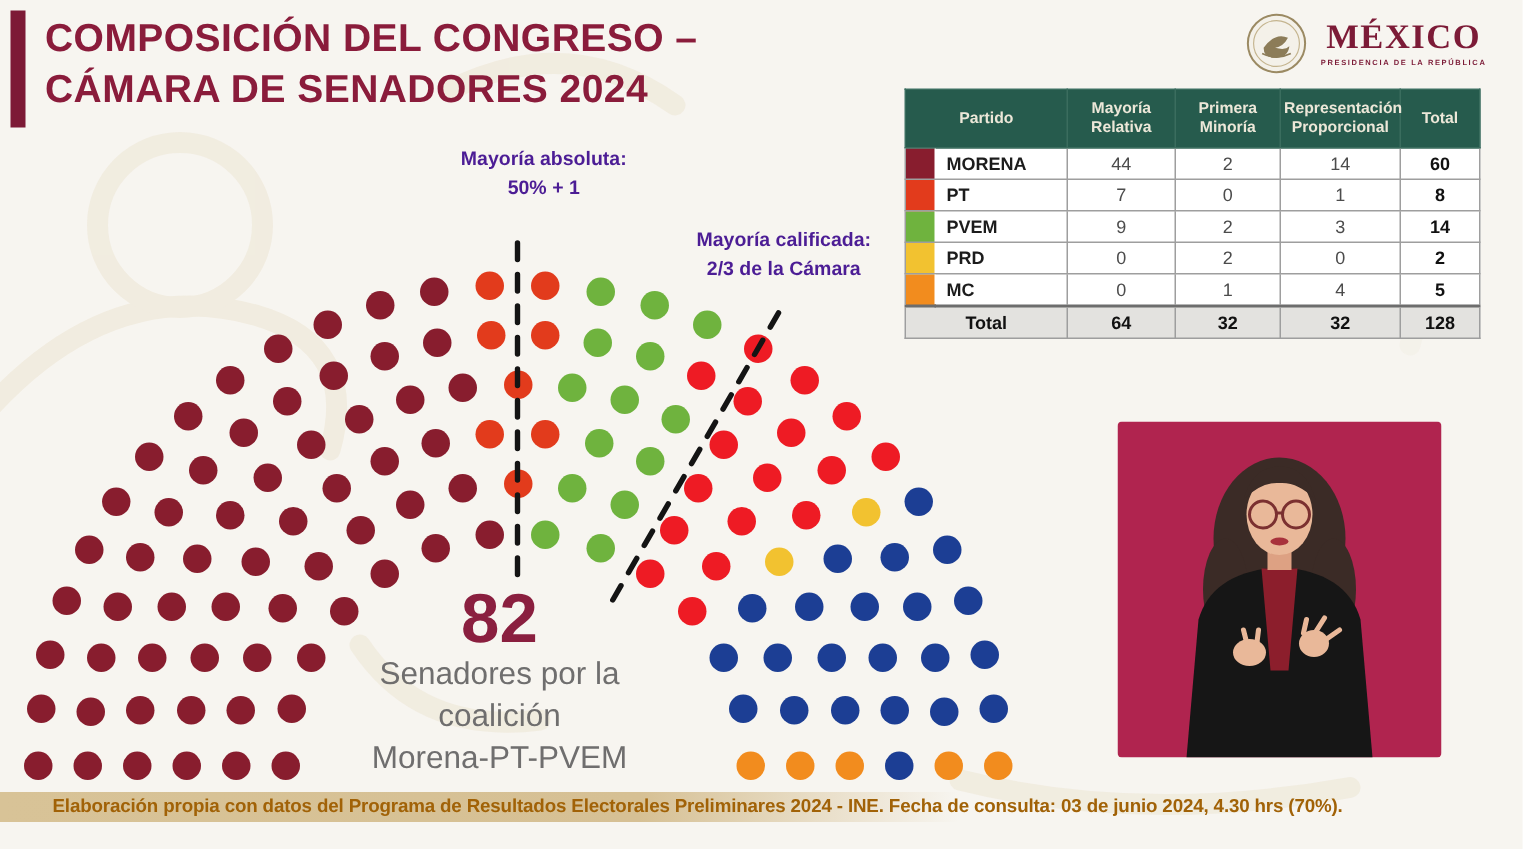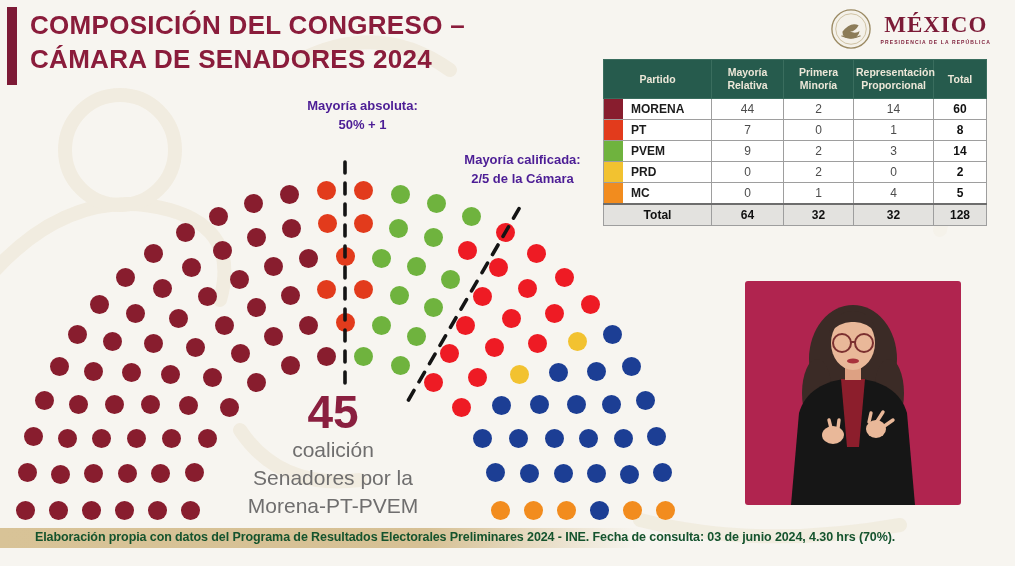--- a/index.html
+++ b/index.html
@@ -50,21 +50,21 @@
   .coalition-line{font-size:21px;color:#6f6e6e;line-height:28px;}
   
   .interpreter{position:absolute;left:745px;top:281px;width:216px;height:224px;}
   
   .footer-band{
     position:absolute;left:0;top:528px;width:1015px;height:20px;
     background:linear-gradient(90deg,#d8c397 0%,#d6c094 42%,rgba(214,192,148,0) 63%);
   }
   .footer-text{
     position:absolute;left:35px;top:530px;width:975px;white-space:nowrap;
-    font-size:12.5px;font-weight:bold;color:#14532d;letter-spacing:-0.1px;
+    font-size:12.5px;font-weight:bold;color:#a16207;letter-spacing:-0.1px;
   }
 </style>
 </head>
 <body>
 
 <div class="stage">
 
   <svg class="watermark" viewBox="0 0 1015 566" aria-hidden="true">
     <g fill="none" stroke="#ede5d3" stroke-width="14" opacity="0.55" stroke-linecap="round">
       <path d="M-30 300 Q 60 180 170 210 Q 240 230 220 300"></path>
@@ -298,27 +298,27 @@
       <line x1="345.0" y1="383.0" x2="345.0" y2="158.0" class="dash-line"></line>
       <line x1="408.5" y1="400.0" x2="521.0" y2="205.2" class="dash-line"></line>
     </svg>
 
   <div class="annotation annotation-absolute">
     <div>Mayoría absoluta:</div>
     <div>50% + 1</div>
   </div>
   <div class="annotation annotation-qualified">
     <div>Mayoría calificada:</div>
-    <div>2/5 de la Cámara</div>
+    <div>2/3 de la Cámara</div>
   </div>
 
   <div class="coalition">
-    <div class="coalition-number">45</div>
+    <div class="coalition-number">82</div>
+    <div class="coalition-line">Senadores por la</div>
     <div class="coalition-line">coalición</div>
-    <div class="coalition-line">Senadores por la</div>
     <div class="coalition-line">Morena-PT-PVEM</div>
   </div>
 
   <svg class="interpreter" viewBox="0 0 216 224">
     <rect x="0" y="0" width="216" height="224" rx="3" fill="#B0244F"></rect>
     <g>
       <ellipse cx="108" cy="78" rx="44" ry="54" fill="#3b2b26"></ellipse>
       <ellipse cx="72" cy="112" rx="15" ry="34" fill="#3b2b26"></ellipse>
       <ellipse cx="144" cy="112" rx="15" ry="34" fill="#3b2b26"></ellipse>
       <path d="M108 97 C 78 99 60 111 54 132 L 46 224 L 170 224 L 162 132 C 156 111 138 99 108 97 Z" fill="#161616"></path>

